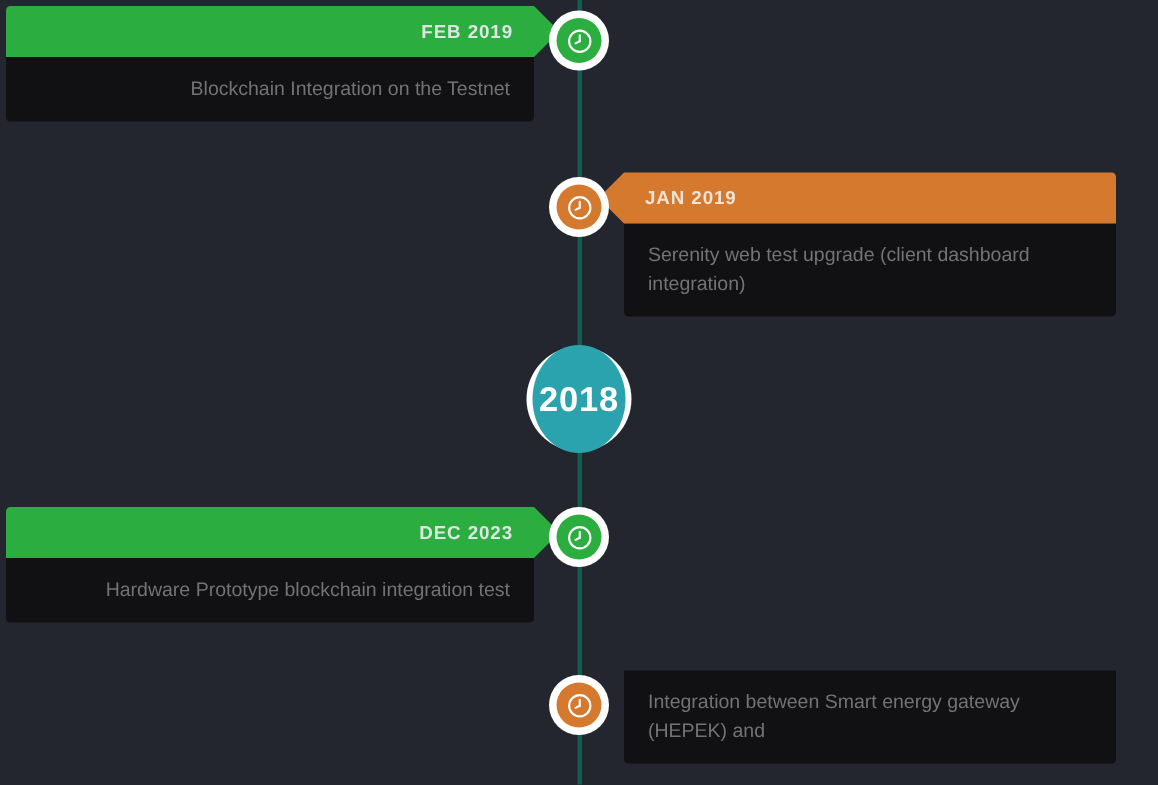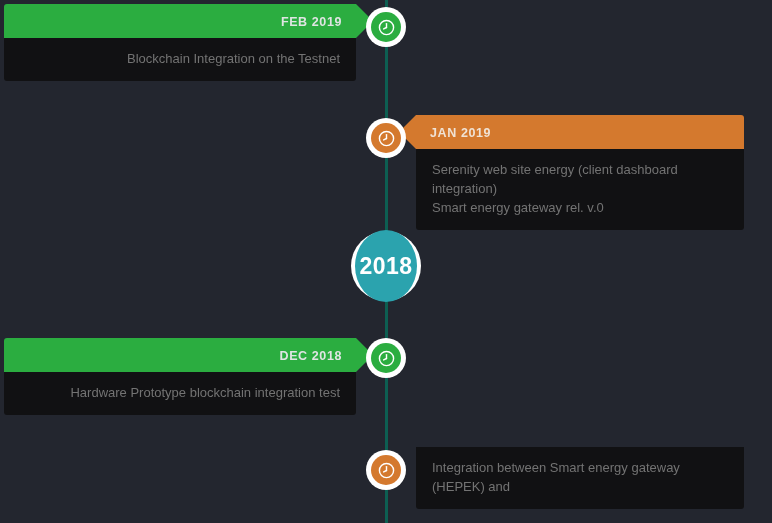--- a/index.html
+++ b/index.html
@@ -216,43 +216,42 @@
         <line x1="12" y1="12" x2="8" y2="14" stroke="#ffffff" stroke-width="2" stroke-linecap="round"></line>
       </svg>
     </div>
   </div>
 
   <div class="entry right" id="entry-1">
     <div class="card-header">
       <span class="card-date">JAN 2019</span>
     </div>
     <div class="card-body">
-      <div>Serenity web site energy (client dashboard integration)</div>
-      <div>Smart energy gateway rel. v.0</div>
+      <div>Serenity web test upgrade (client dashboard integration)</div>
     </div>
   </div>
   <div class="node orange" id="node-1">
     <div class="disc">
       <svg class="clock-icon" viewBox="0 0 24 24">
         <circle cx="12" cy="12" r="10" fill="none" stroke="#ffffff" stroke-width="2"></circle>
         <line x1="12" y1="12" x2="12" y2="6.5" stroke="#ffffff" stroke-width="2" stroke-linecap="round"></line>
         <line x1="12" y1="12" x2="8" y2="14" stroke="#ffffff" stroke-width="2" stroke-linecap="round"></line>
       </svg>
     </div>
   </div>
 
   <div class="year-badge">
     <div class="year-disc">
       <span class="year-label">2018</span>
     </div>
   </div>
 
   <div class="entry left" id="entry-2">
     <div class="card-header">
-      <span class="card-date">DEC 2018</span>
+      <span class="card-date">DEC 2023</span>
     </div>
     <div class="card-body">
       <span>Hardware Prototype blockchain integration test</span>
     </div>
   </div>
   <div class="node green" id="node-2">
     <div class="disc">
       <svg class="clock-icon" viewBox="0 0 24 24">
         <circle cx="12" cy="12" r="10" fill="none" stroke="#ffffff" stroke-width="2"></circle>
         <line x1="12" y1="12" x2="12" y2="6.5" stroke="#ffffff" stroke-width="2" stroke-linecap="round"></line>

